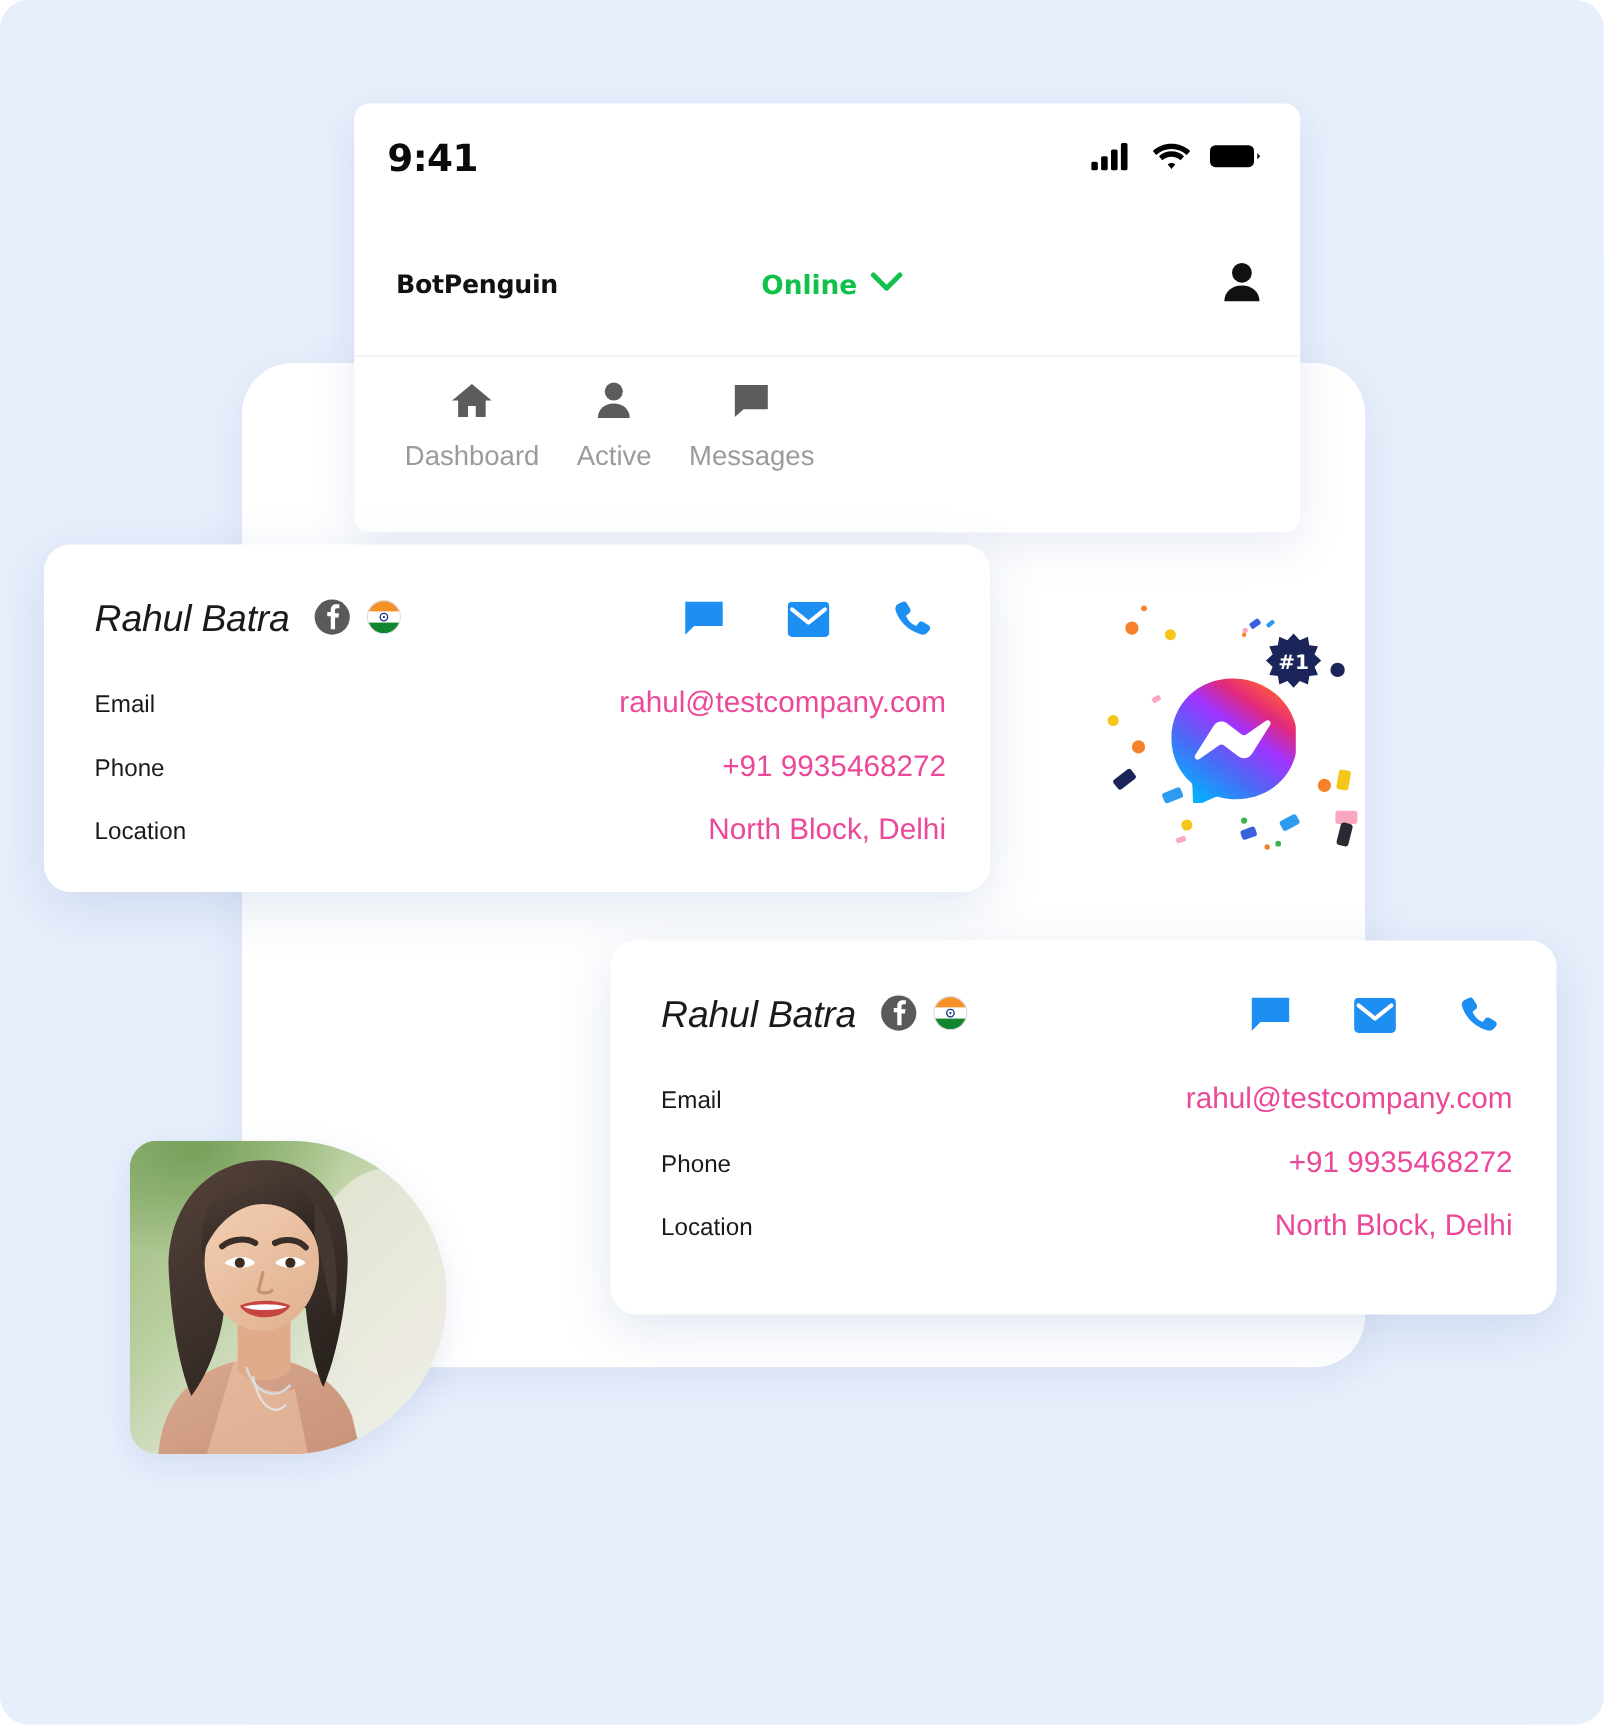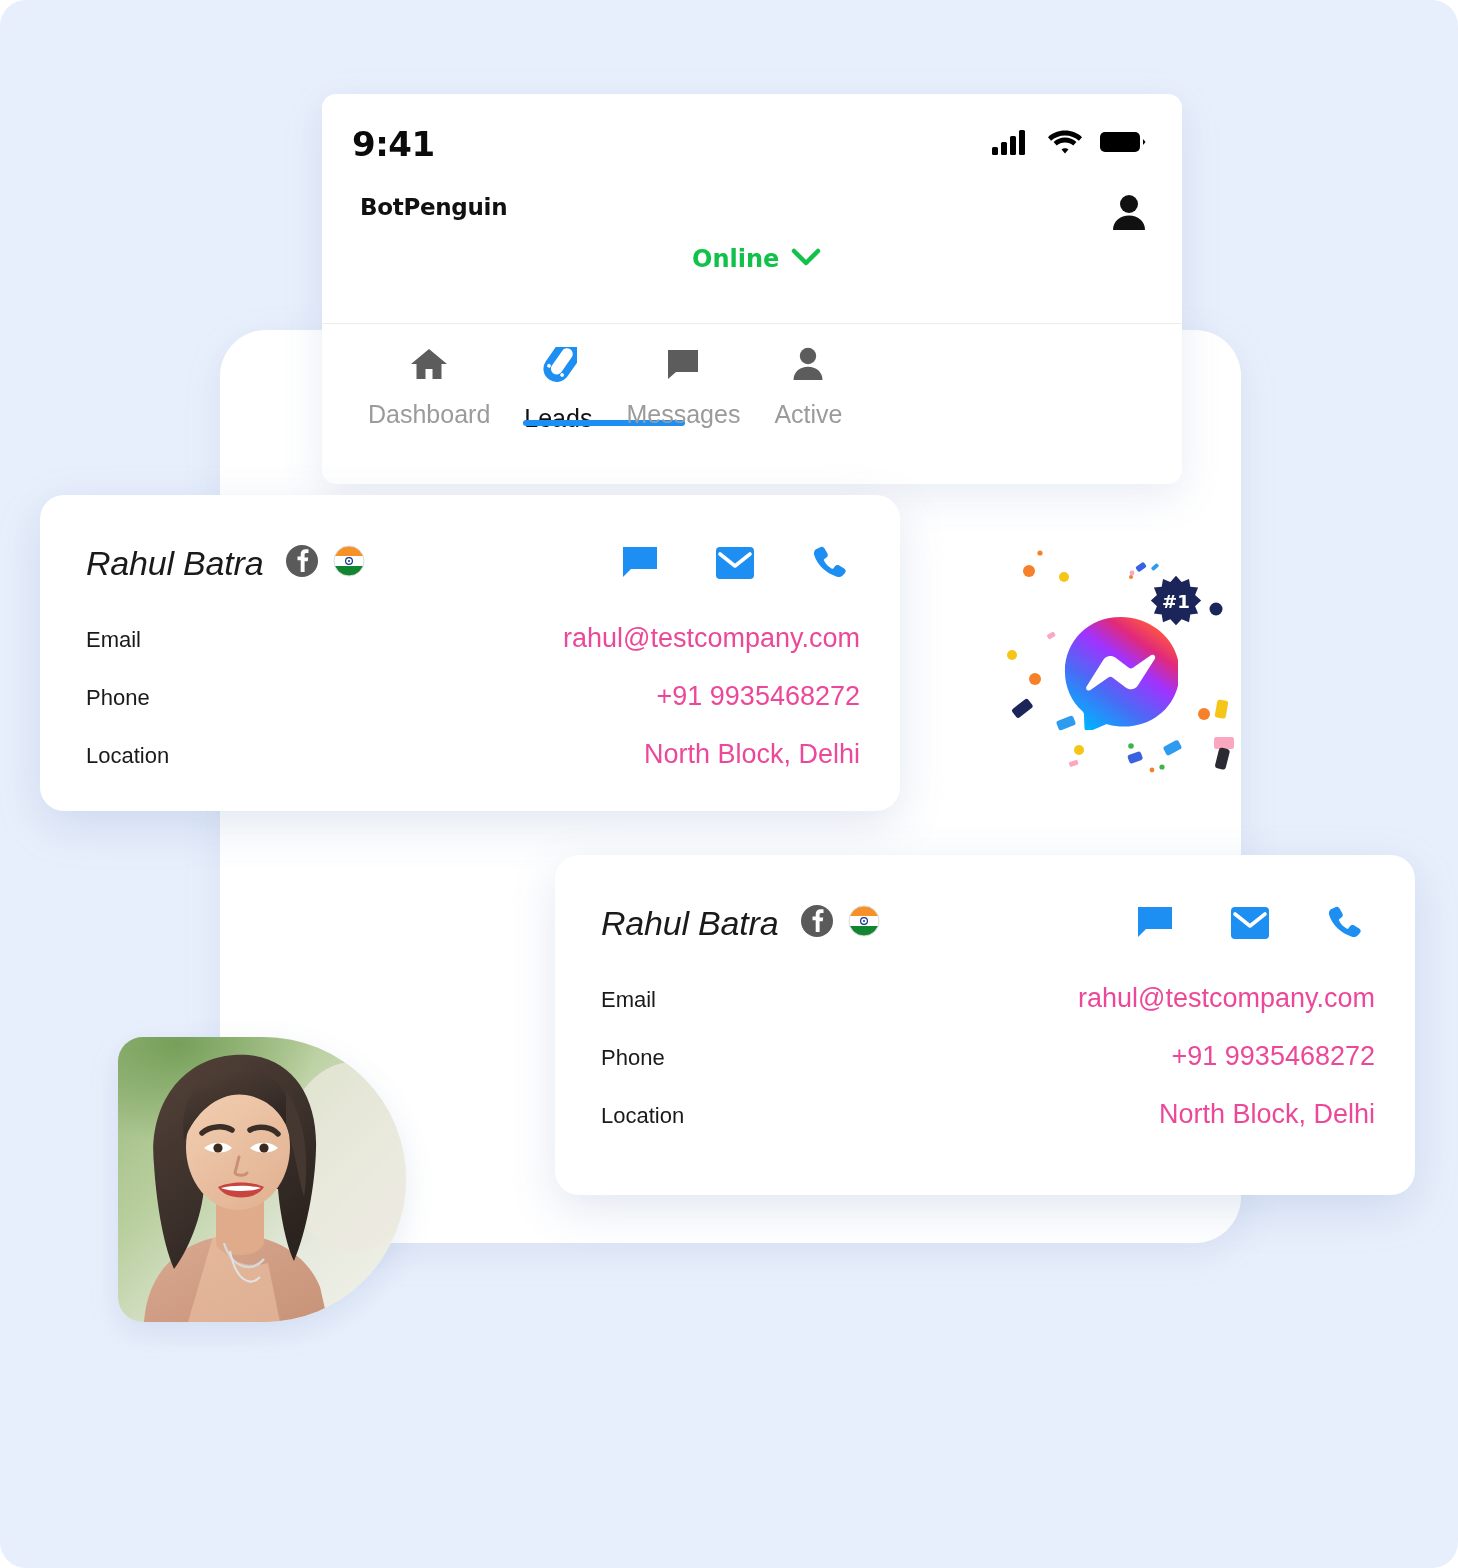--- a/index.html
+++ b/index.html
@@ -70,20 +70,21 @@
     gap: 18px;
   }
 
   
   .phone-header {
     position: absolute;
     left: 0; top: 100px;
     width: 100%;
     height: 130px;
     display: flex;
+    align-items: center;
     padding: 0 36px 0 38px;
     border-bottom: 1px solid #ededed;
   }
   .brand-name {
     font-size: 23px;
     font-weight: bold;
     color: #111111;
     letter-spacing: -0.3px;
     font-family: "DejaVu Sans", sans-serif;
     width: 320px;
@@ -294,51 +295,38 @@
 
       <div class="tab">
         <span>
           <svg width="38" height="34" viewBox="0 0 38 34">
             <path d="M19 2 L37 17 L31.5 17 L31.5 32 L22.5 32 L22.5 22 L15.5 22 L15.5 32 L6.5 32 L6.5 17 L1 17 Z" fill="#5c5c5c"></path>
           </svg>
         </span>
         <span class="tab-label">Dashboard</span>
       </div>
 
-      <div class="tab active">
-        <span>
-          <svg width="38" height="38" viewBox="0 0 38 38">
-            <g transform="rotate(35 19 19)">
-              <path d="M10 4 a9.5 9.5 0 0 1 19 0 v18 a9.5 9.5 0 0 1 -19 0 z" fill="none" stroke="#1d8ef2" stroke-width="7.5"></path>
-              <circle cx="11.5" cy="24" r="1.9" fill="#ffffff"></circle>
-              <circle cx="27.5" cy="24" r="1.9" fill="#ffffff"></circle>
-            </g>
-          </svg>
-        </span>
-        <span class="tab-label">Leads</span>
-        <span class="tab-underline"></span>
-      </div>
-
-      <div class="tab">
-        <span>
-          <svg width="34" height="34" viewBox="0 0 34 34">
-            <path d="M2 3 h30 v22 h-22 l-8 7 z" fill="#5c5c5c"></path>
-          </svg>
-        </span>
-        <span class="tab-label">Messages</span>
-      </div>
 
       <div class="tab">
         <span>
           <svg width="34" height="34" viewBox="0 0 34 34">
             <circle cx="17" cy="9" r="8.2" fill="#5c5c5c"></circle>
             <path d="M2.5 33c0-8.3 6.5-13.2 14.5-13.2S31.5 24.7 31.5 33z" fill="#5c5c5c"></path>
           </svg>
         </span>
         <span class="tab-label">Active</span>
+      </div>
+
+      <div class="tab">
+        <span>
+          <svg width="34" height="34" viewBox="0 0 34 34">
+            <path d="M2 3 h30 v22 h-22 l-8 7 z" fill="#5c5c5c"></path>
+          </svg>
+        </span>
+        <span class="tab-label">Messages</span>
       </div>
 
     </div>
   </div>
 
   <div class="lead-card" id="lead-card-1">
     <div class="lead-head">
       <span class="lead-name">Rahul Batra</span>
       <span class="badges">
         <span>

